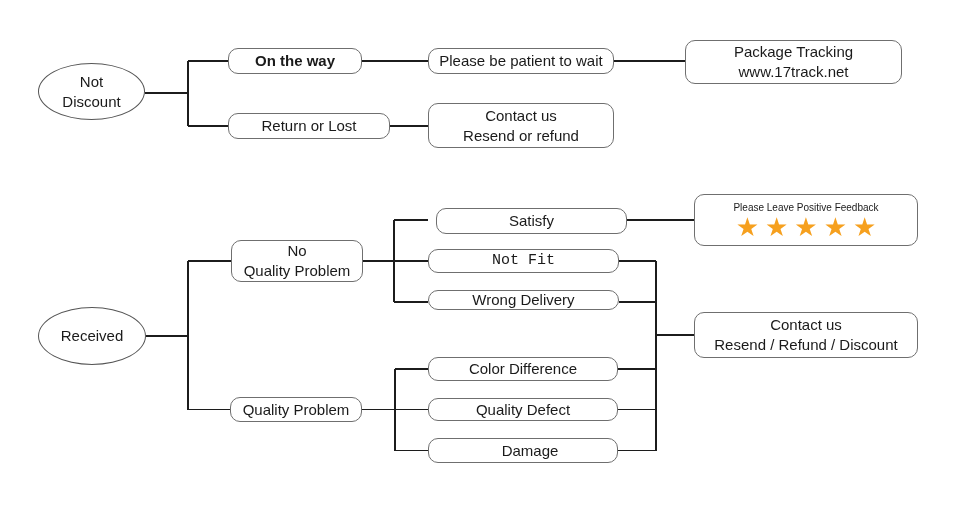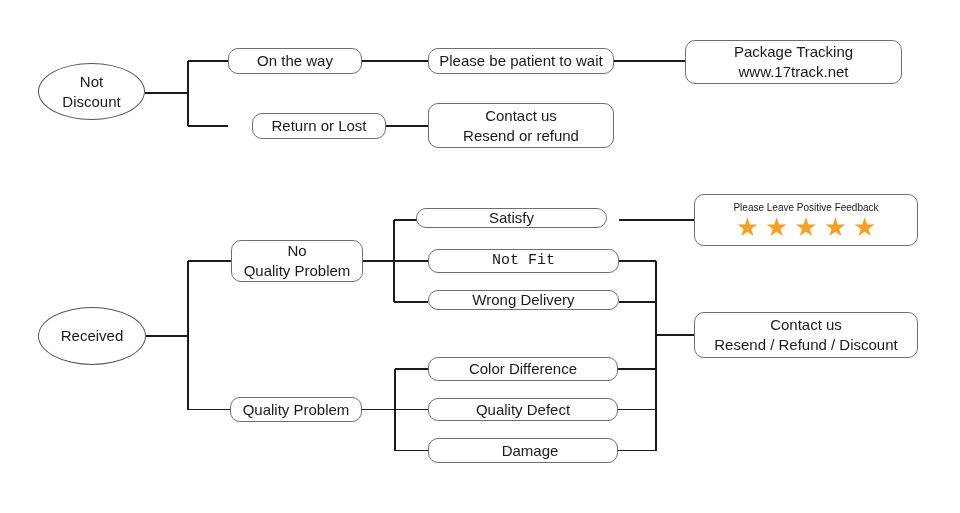--- a/index.html
+++ b/index.html
@@ -37,28 +37,28 @@
     white-space: pre-line;
     z-index: 2;
   }
   .ellipse {
     border-radius: 50%;
     border-color: #565656;
   }
   
   #n-not-received      { left: 38px;  top: 63px;  width: 107px; height: 57px; }
   #n-received          { left: 38px;  top: 307px; width: 108px; height: 58px; }
-  #n-on-the-way        { left: 228px; top: 48px;  width: 134px; height: 26px; }
-  #n-return-or-lost    { left: 228px; top: 113px; width: 134px; height: 26px; margin-left: 24px; }
+  #n-on-the-way        { left: 228px; top: 48px;  width: 134px; height: 26px; font-weight: bold; }
+  #n-return-or-lost    { left: 228px; top: 113px; width: 162px; height: 26px; }
   #n-be-patient        { left: 428px; top: 48px;  width: 186px; height: 26px; }
   #n-package-tracking  { left: 685px; top: 40px;  width: 217px; height: 44px; }
   #n-contact-1         { left: 428px; top: 103px; width: 186px; height: 45px; }
   #n-no-quality        { left: 231px; top: 240px; width: 132px; height: 42px; }
   #n-quality-problem   { left: 230px; top: 397px; width: 132px; height: 25px; }
-  #n-satisfy           { left: 416px; top: 208px; width: 191px; height: 20px; }
+  #n-satisfy           { left: 436px; top: 208px; width: 191px; height: 26px; }
   #n-not-fit           { left: 428px; top: 249px; width: 191px; height: 24px; font-family: Liberation Mono, monospace; }
   #n-wrong-delivery    { left: 428px; top: 290px; width: 191px; height: 20px; }
   #n-color-difference  { left: 428px; top: 357px; width: 190px; height: 24px; border-radius: 10px; }
   #n-quality-defect    { left: 428px; top: 398px; width: 190px; height: 23px; border-radius: 10px; }
   #n-damage            { left: 428px; top: 438px; width: 190px; height: 25px; padding-left: 14px; }
   #n-feedback          { left: 694px; top: 194px; width: 224px; height: 52px; padding-top: 2px; }
   #n-contact-2         { left: 694px; top: 312px; width: 224px; height: 46px; }
 
   .fb-label {
     font-size: 10px;

